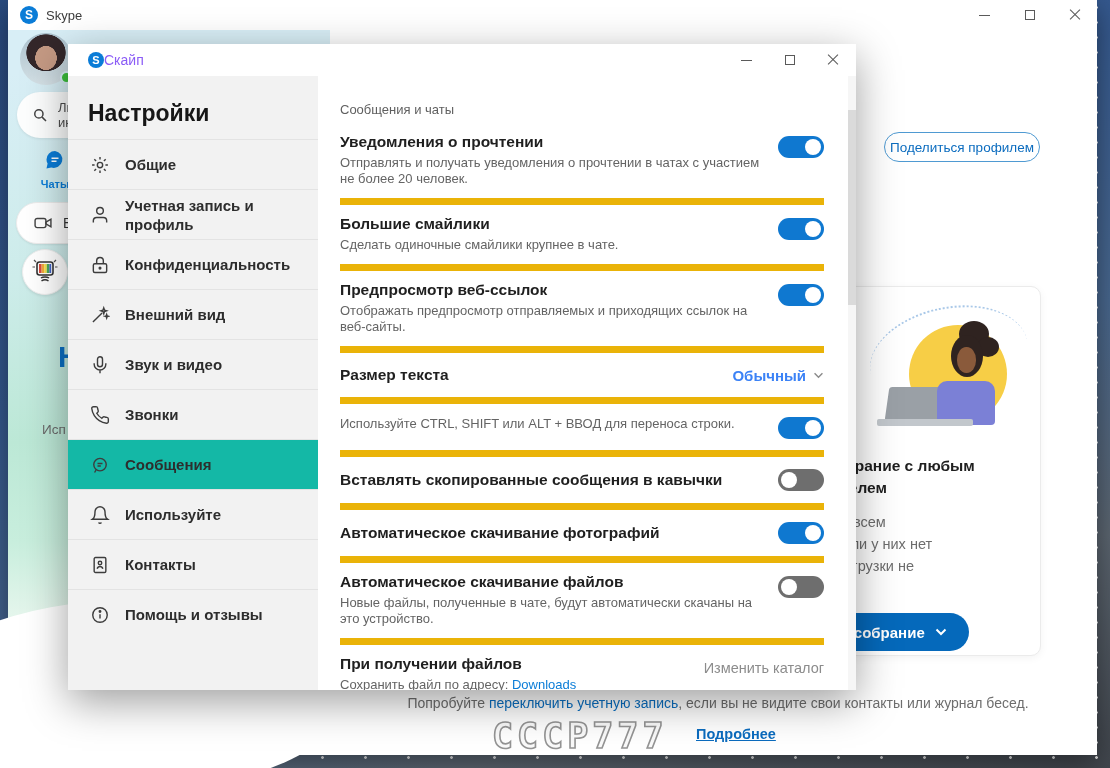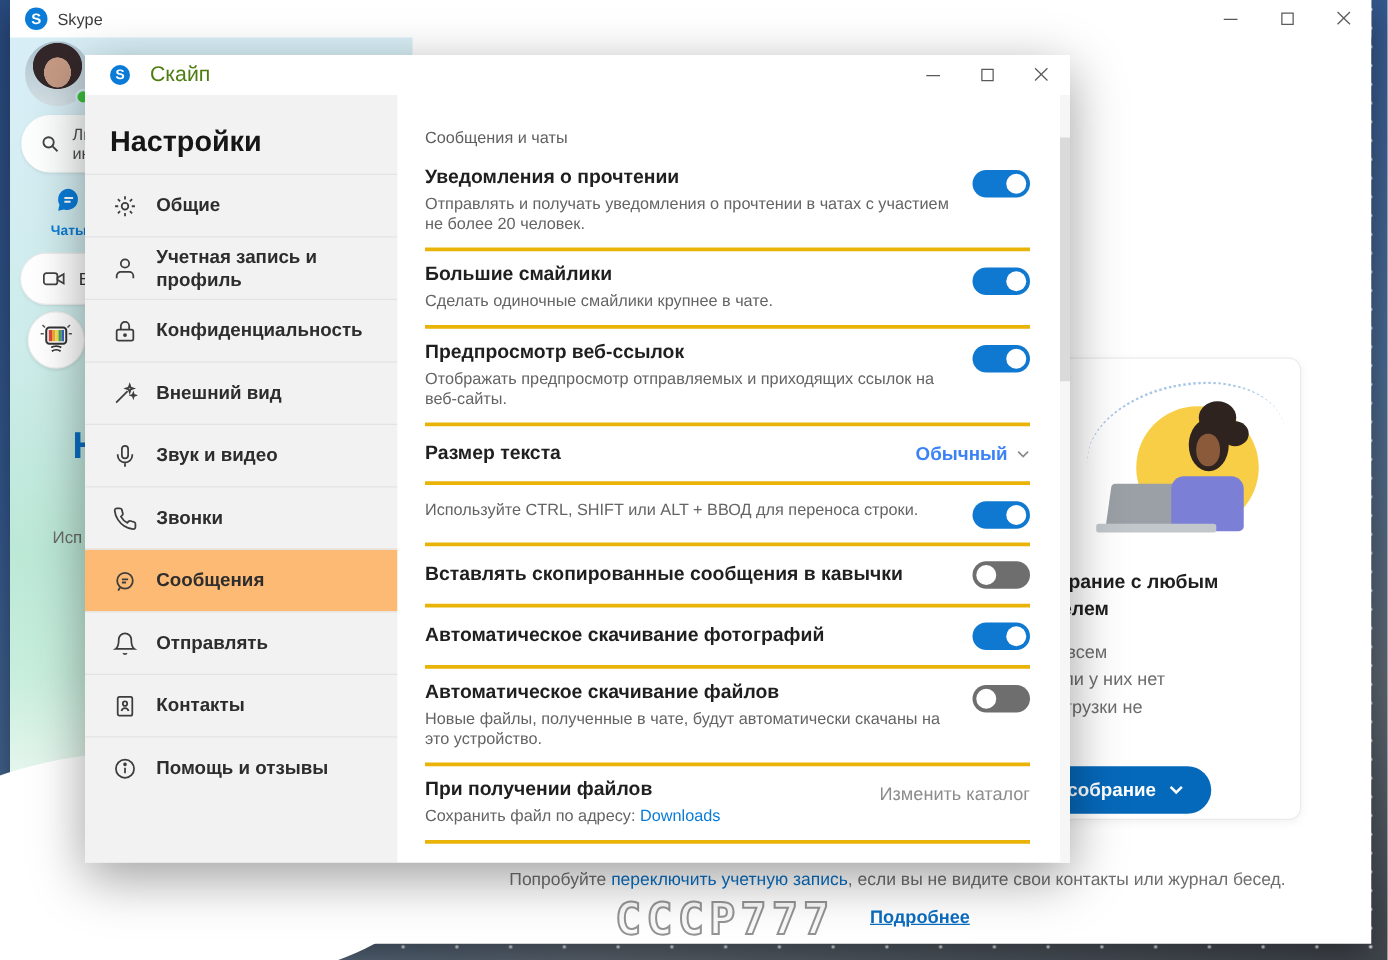--- a/index.html
+++ b/index.html
@@ -104,36 +104,36 @@
     font-size:35px; font-weight:bold; letter-spacing:4px; color:#fafafa;
     -webkit-text-stroke:1.6px #949494; }
   .details-link { position:absolute; left:688px; top:726px; font-size:14.5px; font-weight:bold;
     color:#0b6cbf; text-decoration:underline; cursor:pointer; }
 
   
   .dialog { position:absolute; left:68px; top:44px; width:788px; height:646px; background:#fff;
     box-shadow:0 12px 40px rgba(0,0,0,.38); display:flex; flex-direction:column; }
   .dlg-titlebar { height:32px; flex:none; display:flex; align-items:center; background:#fff; }
   .dlg-titlebar .skype-logo { width:16px; height:16px; font-size:11px; margin-left:20px; }
-  .dlg-title { margin-left:16px; font-size:17px; color:#4d7c0f; }
+  .dlg-title { margin-left:0; font-size:14px; color:#8b5cf6; }
   .dlg-controls { margin-left:auto; display:flex; height:100%; margin-right:2px; }
   .dlg-controls .win-btn { width:43px; }
   .dlg-body { flex:1; display:flex; min-height:0; }
 
   .sidebar { width:250px; flex:none; background:#f2f2f2; }
   .sb-heading { padding:24px 0 12px 20px; font-size:23px; font-weight:bold; color:#161616; }
   .side-item { display:flex; align-items:center; gap:15px; padding:0 10px 0 22px;
     min-height:50px; border-top:1px solid #e3e3e3; cursor:pointer; }
   .side-item .lbl { font-size:15px; font-weight:600; color:#2d2d2d; max-width:178px; line-height:19px; }
-  .side-item.selected { background:#fdba74; }
+  .side-item.selected { background:#14b8a6; }
   .side-item svg { flex:none; }
 
   .content { flex:1; position:relative; padding:0 32px 0 22px; overflow:hidden; background:#fff; }
   .section-label { margin:26px 0 6px; font-size:13px; color:#5f5f5f; }
-  .row { display:flex; justify-content:space-between; border-bottom:3px solid #eab308;
+  .row { display:flex; justify-content:space-between; border-bottom:7px solid #eab308;
     padding:9px 0 11px; }
   .row.center { align-items:center; padding:12px 0; }
   .row-left { max-width:445px; }
   .row-title { font-size:15.5px; font-weight:bold; color:#1f1f1f; line-height:20px; }
   .row-desc { margin-top:3px; font-size:13px; color:#646464; line-height:16px; max-width:432px; }
   .row-desc a { color:#0a7cd7; text-decoration:none; cursor:pointer; }
   .row-right { flex:none; display:flex; align-items:flex-start; padding-top:4px; }
   .row.center .row-right { padding-top:0; }
   .toggle { position:relative; width:46px; height:22px; border-radius:11px; cursor:pointer; }
   .toggle .knob { position:absolute; top:3px; left:3px; width:16px; height:16px; border-radius:50%;
@@ -208,20 +208,21 @@
         <rect x="15.8" y="7" width="2.6" height="9" fill="#4ca65a"></rect>
         <rect x="18.4" y="7" width="1.8" height="9" fill="#3f62c4"></rect>
         <path d="M10 21c2-1.5 6-1.5 8 0M10.5 24c2-1.5 5-1.5 7 0" fill="none" stroke="#333" stroke-width="1.5"></path>
         <path d="M3 3l2 2M25 3l-2 2M1.5 10h2.5M26.5 10H24" stroke="#555" stroke-width="1.2"></path>
       </svg>
     </div>
     <div class="hero-title">На</div>
     <div class="hero-sub">Исп</div>
   </div>
 
+  <button class="share-pill">Поделиться профилем</button>
 
   <div class="meet-card">
     <div class="mc-arc"></div>
     <div class="mc-sun"></div>
     <div class="mc-screen"></div>
     <div class="mc-hair1"></div>
     <div class="mc-hair2"></div>
     <div class="mc-head"></div>
     <div class="mc-face"></div>
     <div class="mc-body"></div>
@@ -323,21 +324,21 @@
             <path d="M7.2 18L5.5 21"></path>
             <path d="M9 10.2h6M9 13.2h4"></path>
           </svg>
         <span class="lbl">Сообщения</span>
       </div>
       <div class="side-item">
         <svg width="20" height="20" viewBox="0 0 24 24" fill="none" stroke="#3d3d3d" stroke-width="1.7">
             <path d="M18 8A6 6 0 0 0 6 8c0 7-3 9-3 9h18s-3-2-3-9"></path>
             <path d="M13.73 21a2 2 0 0 1-3.46 0"></path>
           </svg>
-        <span class="lbl">Отправлять</span>
+        <span class="lbl">Используйте</span>
       </div>
       <div class="side-item">
         <svg width="20" height="20" viewBox="0 0 24 24" fill="none" stroke="#3d3d3d" stroke-width="1.7">
             <rect x="5" y="3" width="14" height="18" rx="1.6"></rect>
             <circle cx="12" cy="9.5" r="2.1"></circle>
             <path d="M8.6 16.5c.5-1.8 1.8-2.8 3.4-2.8s2.9 1 3.4 2.8"></path>
           </svg>
         <span class="lbl">Контакты</span>
       </div>
       <div class="side-item">

